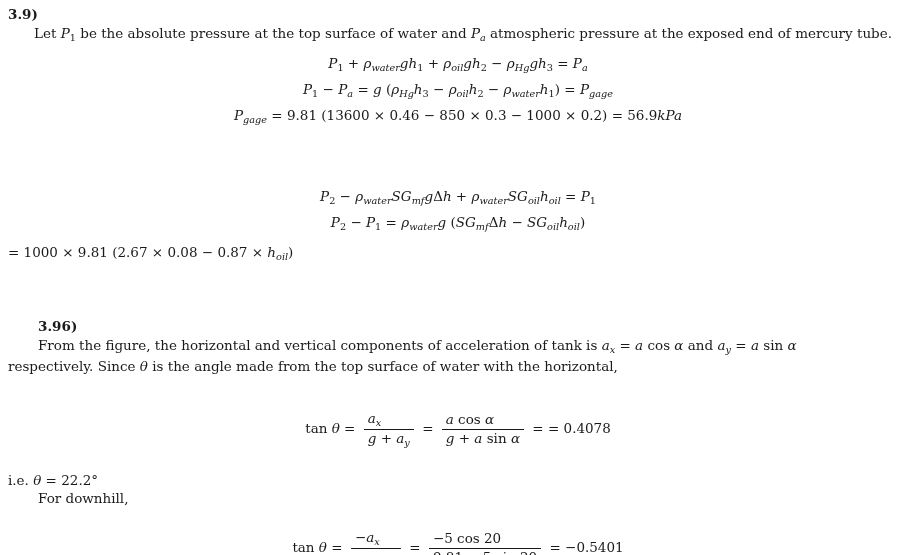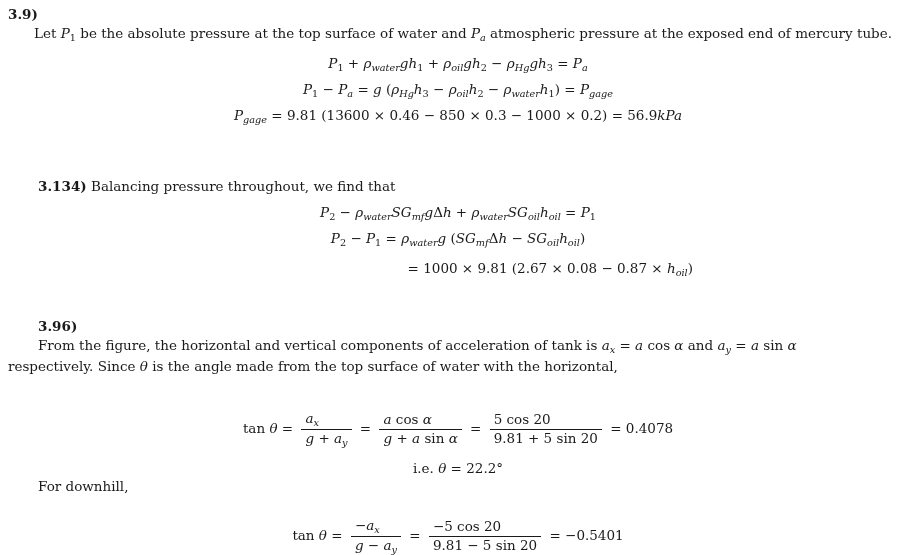--- a/index.html
+++ b/index.html
@@ -69,21 +69,21 @@
     display: block;
     padding: 1px 4px 0 4px;
   }
   .blk-39 { position: absolute; left: 8px;  top: 6px;   width: 900px; }
   .blk-3134 { position: absolute; left: 8px; top: 178px; width: 900px; }
   .blk-396 { position: absolute; left: 8px; top: 318px; width: 900px; }
   .row-ind {
     padding-left: 30px;
   }
   .eq-right {
-    text-align: right;
+    text-align: left;
     padding-right: 215px;
     line-height: 1.9;
   }
   .lineblock { margin: 0 0 2px 0; }
 </style>
 </head>
 <body>
 
 <div class="page">
 
@@ -102,24 +102,20 @@
       <div class="eqline">
         <i>P</i><span class="subup">1</span> − <i>P</i><span class="sub">a</span> = <i>g</i> (<i>ρ</i><span class="sub">Hg</span><i>h</i><span class="subup">3</span> − <i>ρ</i><span class="sub">oil</span><i>h</i><span class="subup">2</span> − <i>ρ</i><span class="sub">water</span><i>h</i><span class="subup">1</span>) = <i>P</i><span class="sub">gage</span>
       </div>
       <div class="eqline">
         <i>P</i><span class="sub">gage</span> = 9.81 (13600 × 0.46 − 850 × 0.3 − 1000 × 0.2) = 56.9<i>kPa</i>
       </div>
     </div>
   </section>
 
   <section class="blk-3134">
-    <div class="lineblock row-ind">
-      <span class="prob-label">3.134)</span>
-      <span>Balancing pressure throughout, we find that</span>
-    </div>
 
     <div class="eqblock">
       <div class="eqline">
         <i>P</i><span class="subup">2</span> − <i>ρ</i><span class="sub">water</span><i>SG</i><span class="sub">mf</span><i>g</i>Δ<i>h</i> + <i>ρ</i><span class="sub">water</span><i>SG</i><span class="sub">oil</span><i>h</i><span class="sub">oil</span> = <i>P</i><span class="subup">1</span>
       </div>
       <div class="eqline">
         <i>P</i><span class="subup">2</span> − <i>P</i><span class="subup">1</span> = <i>ρ</i><span class="sub">water</span><i>g</i> (<i>SG</i><span class="sub">mf</span>Δ<i>h</i> − <i>SG</i><span class="sub">oil</span><i>h</i><span class="sub">oil</span>)
       </div>
     </div>
 
@@ -145,29 +141,25 @@
         <span class="frac">
           <span class="num"><i>a</i><span class="sub">x</span></span>
           <span class="den"><i>g</i> + <i>a</i><span class="sub">y</span></span>
         </span>
         =
         <span class="frac">
           <span class="num"><i>a</i> cos <i>α</i></span>
           <span class="den"><i>g</i> + <i>a</i> sin <i>α</i></span>
         </span>
         =
-        <span class="frac">
-          <span class="num">5 cos 20</span>
-          <span class="den">9.81 + 5 sin 20</span>
-        </span>
         <span>= 0.4078</span>
       </div>
     </div>
 
-    <div class="lineblock" style="margin-top:12px;text-align:center;">
+    <div class="lineblock" style="margin-top:24px;">
       <span>i.e. </span><i>θ</i><span> = 22.2°</span>
     </div>
     <div class="lineblock row-ind">
       <span>For downhill,</span>
     </div>
 
     <div class="eqblock" style="margin-top:24px;">
       <div class="eqline">
         tan <i>θ</i> =
         <span class="frac">

